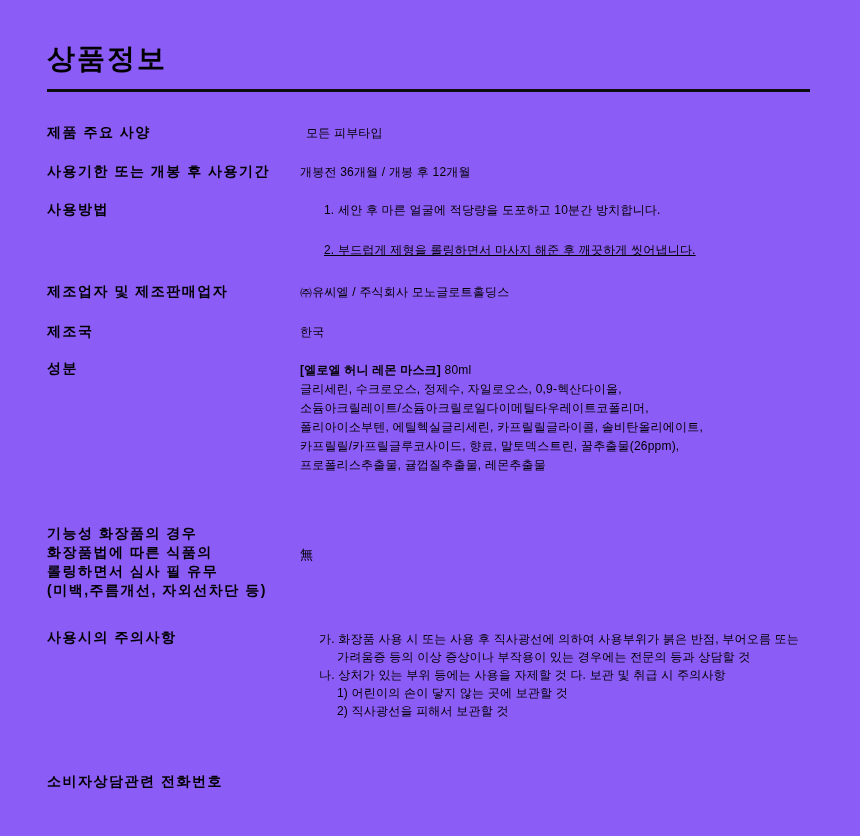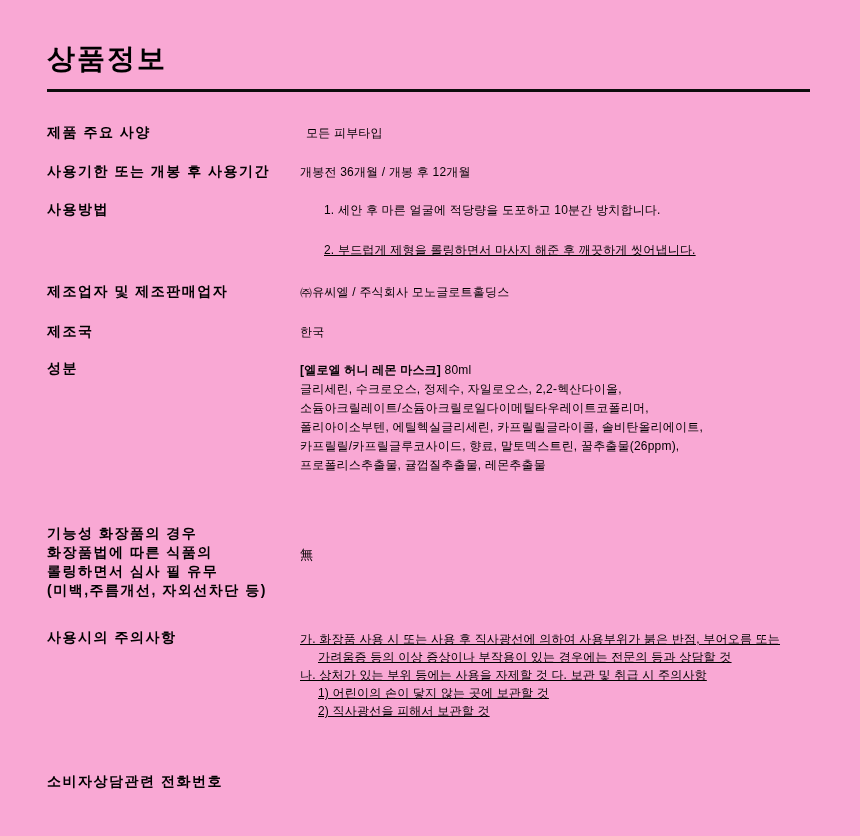--- a/index.html
+++ b/index.html
@@ -9,21 +9,21 @@
     color: #000000;
     font-family: "Liberation Sans", "DejaVu Sans", sans-serif;
   }
   .page {
     position: relative;
     width: 860px;
     height: 836px;
     box-sizing: border-box;
     padding: 0 48px 0 47px;
     overflow: hidden;
-    background: #f9a8d4;
+    background: #8b5cf6;
   }
   .title {
     margin: 0;
     padding-top: 44px;
     font-size: 28px;
     line-height: 30px;
     font-weight: bold;
     letter-spacing: 2px;
   }
   .rule {
@@ -45,35 +45,35 @@
     line-height: 19px;
   }
   .value {
     flex: 1;
     font-size: 12px;
     line-height: 16px;
     padding-top: 2px;
     letter-spacing: 0.2px;
   }
   .value.lh19 { line-height: 19px; }
-  .value.lh18 { line-height: 18px; text-decoration: underline; }
+  .value.lh18 { line-height: 18px; }
   .value.offset { padding-top: 23px; font-size: 13px; }
   .gap .vline + .vline { margin-top: 24px; text-decoration: underline; }
   .vline.indent { padding-left: 18px; }
   .b { font-weight: bold; }
   
   .r1  { margin-top: 31px; gap: 6px; }
   .r2  { margin-top: 20px; }
   .r3  { margin-top: 19px; gap: 24px; }
   .r4  { margin-top: 24px; }
   .r5  { margin-top: 21px; }
   .r6  { margin-top: 21px; }
   .r7  { margin-top: 18px; }
   .r8  { margin-top: 49px; }
-  .r9  { margin-top: 28px; }
+  .r9  { margin-top: 28px; gap: 19px; }
   .r10 { margin-top: 52px; flex-direction: column; }
 </style>
 </head>
 <body>
 
 <div class="page">
 
   <h1 class="title">상품정보</h1>
   <div class="rule"></div>
 
@@ -111,21 +111,21 @@
     <div class="label">제조국</div>
     <div class="value">
       <div class="vline">한국</div>
     </div>
   </div>
 
   <div class="row r7">
     <div class="label">성분</div>
     <div class="value lh19">
       <div class="vline"><span class="b">[엘로엘 허니 레몬 마스크]</span><span> 80ml</span></div>
-      <div class="vline">글리세린, 수크로오스, 정제수, 자일로오스, 2,2-헥산다이올,</div>
+      <div class="vline">글리세린, 수크로오스, 정제수, 자일로오스, 0,9-헥산다이올,</div>
       <div class="vline">소듐아크릴레이트/소듐아크릴로일다이메틸타우레이트코폴리머,</div>
       <div class="vline">폴리아이소부텐, 에틸헥실글리세린, 카프릴릴글라이콜, 솔비탄올리에이트,</div>
       <div class="vline">카프릴릴/카프릴글루코사이드, 향료, 말토덱스트린, 꿀추출물(26ppm),</div>
       <div class="vline">프로폴리스추출물, 귤껍질추출물, 레몬추출물</div>
     </div>
   </div>
 
   <div class="row r8">
     <div class="label">
       <div>기능성 화장품의 경우</div>

